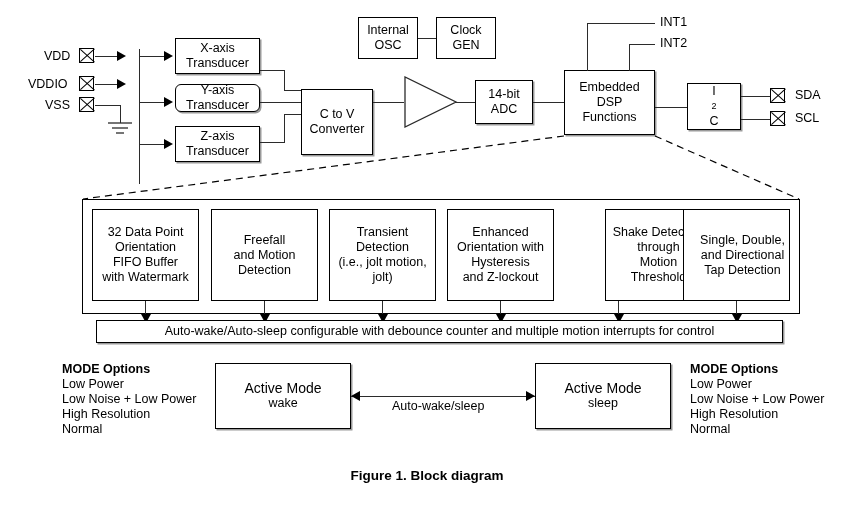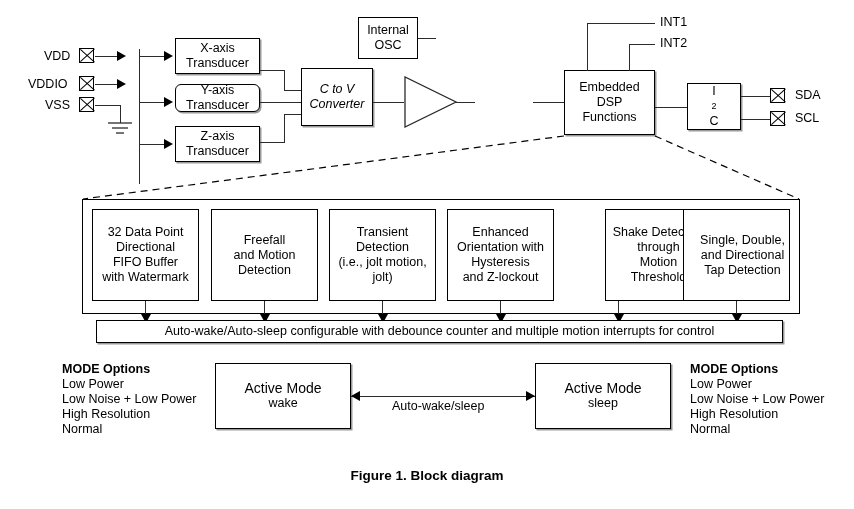--- a/index.html
+++ b/index.html
@@ -172,40 +172,48 @@
   <div class="hline" style="left:260px; top:70px; width:25px;"></div>
   <div class="vline" style="left:284px; top:70px; height:20px;"></div>
   <div class="hline" style="left:284px; top:89.5px; width:18px;"></div>
 
   <div class="hline" style="left:260px; top:101.5px; width:42px;"></div>
 
   <div class="hline" style="left:260px; top:142px; width:25px;"></div>
   <div class="vline" style="left:284px; top:114px; height:29px;"></div>
   <div class="hline" style="left:284px; top:113.5px; width:18px;"></div>
 
-  <div class="blk" style="left:301px; top:68px; width:72px; height:58px; flex-direction:column;font-style:italic;">
+  <div class="blk" style="left:301px; top:89px; width:72px; height:66px; flex-direction:column;">
     <span>C to V</span>
     <span>Converter</span>
   </div>
 
   <div class="hline" style="left:373px; top:101.5px; width:31px;"></div>
 
   <div class="ampwrap" style="left:404px; top:76px;">
     <svg width="54" height="52" viewBox="0 0 54 52">
       <polygon points="1,1 1,51 52,26" fill="#ffffff" stroke="#2b2b2b" stroke-width="1.3" stroke-linejoin="miter"></polygon>
     </svg>
   </div>
   <div class="hline" style="left:455px; top:101.5px; width:20px;"></div>
 
   <div class="blk noshadow" style="left:358px; top:17px; width:60px; height:42px; flex-direction:column;">
     <span>Internal</span>
     <span>OSC</span>
   </div>
   <div class="hline" style="left:418px; top:37.5px; width:18px;"></div>
-
+  <div class="blk noshadow" style="left:436px; top:17px; width:60px; height:42px; flex-direction:column;">
+    <span>Clock</span>
+    <span>GEN</span>
+  </div>
+
+  <div class="blk" style="left:475px; top:80px; width:58px; height:44px; flex-direction:column;">
+    <span>14-bit</span>
+    <span>ADC</span>
+  </div>
   <div class="hline" style="left:533px; top:101.5px; width:31px;"></div>
 
   <div class="blk" style="left:564px; top:70px; width:91px; height:65px; flex-direction:column;">
     <span>Embedded</span>
     <span>DSP</span>
     <span>Functions</span>
   </div>
 
   <div class="vline" style="left:587px; top:22.5px; height:48px;"></div>
   <div class="hline" style="left:587px; top:22.5px; width:68px;"></div>
@@ -237,21 +245,21 @@
     <svg width="854" height="210" viewBox="0 0 854 210">
       <line x1="564" y1="136" x2="83" y2="199" stroke="#000000" stroke-width="1.2" stroke-dasharray="7,5"></line>
       <line x1="655" y1="136" x2="799" y2="199" stroke="#000000" stroke-width="1.2" stroke-dasharray="7,5"></line>
     </svg>
   </div>
 
   <div class="panel" style="left:82px; top:199px; width:718px; height:115px;"></div>
 
   <div class="blk noshadow" style="left:92px; top:209px; width:107px; height:92px; flex-direction:column;">
     <span>32 Data Point</span>
-    <span>Directional</span>
+    <span>Orientation</span>
     <span>FIFO Buffer</span>
     <span>with Watermark</span>
   </div>
 
   <div class="blk noshadow" style="left:211px; top:209px; width:107px; height:92px; flex-direction:column;">
     <span>Freefall</span>
     <span>and Motion</span>
     <span>Detection</span>
   </div>
 

